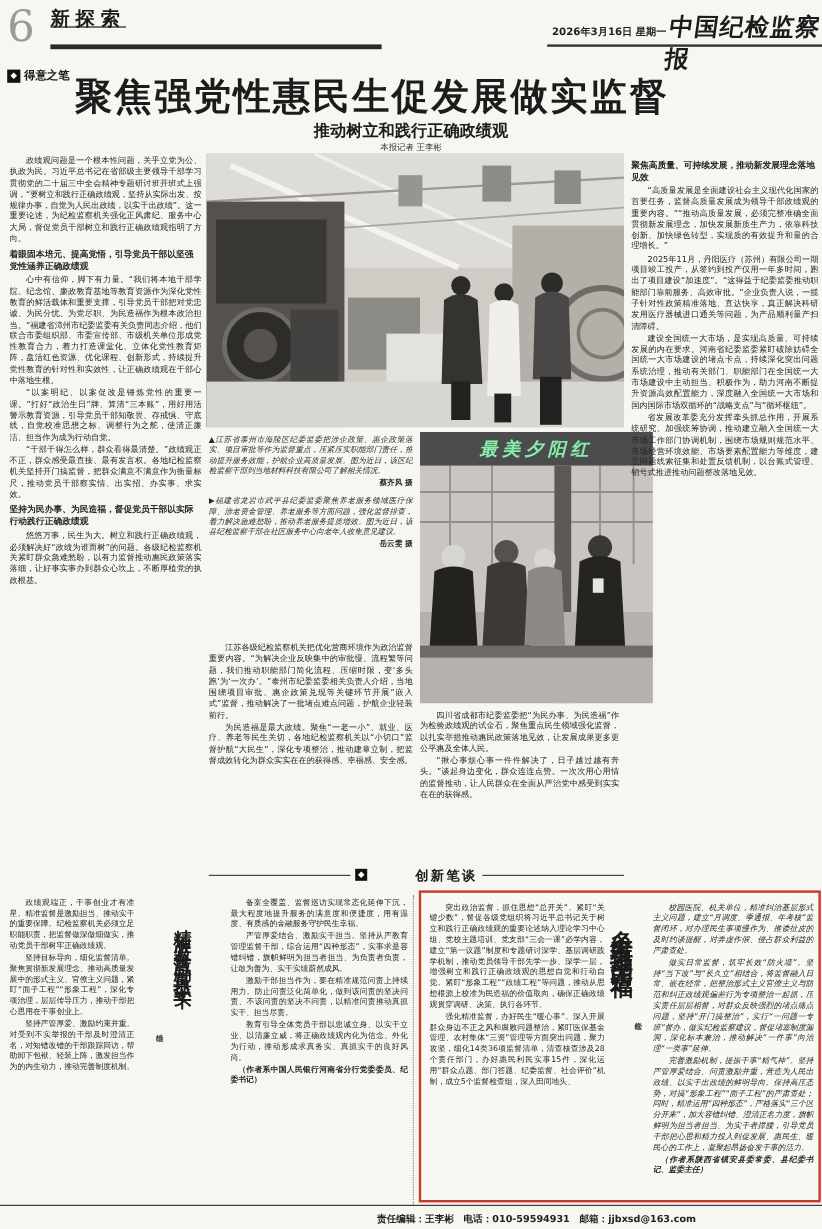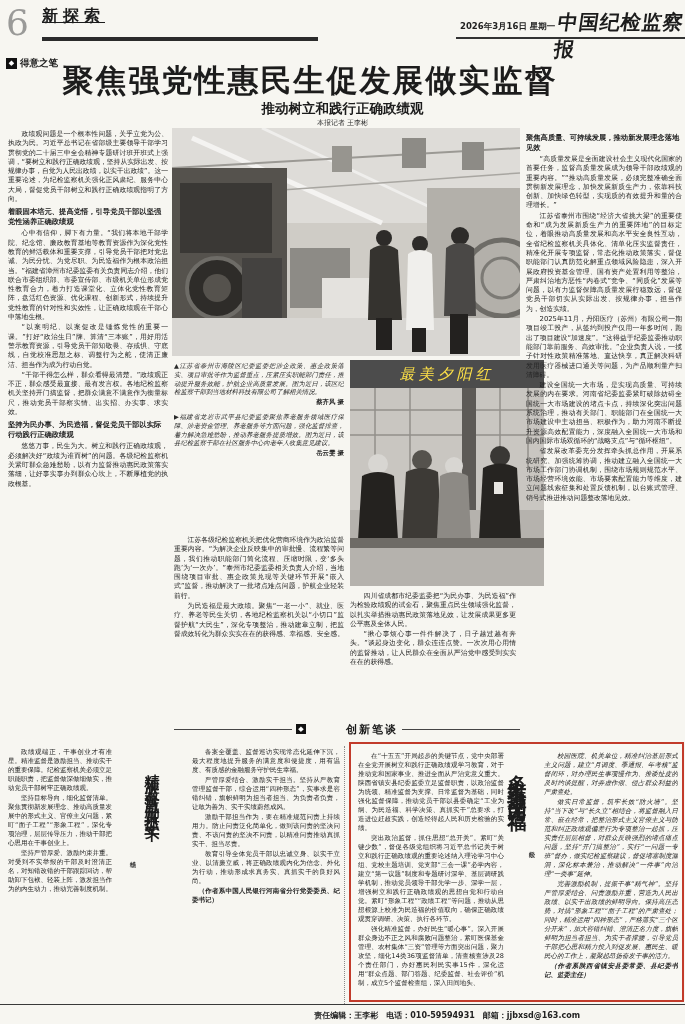--- a/index.html
+++ b/index.html
@@ -25,22 +25,22 @@
   .col{overflow:hidden;}
   .col p{font-size:6.8px;line-height:9.3px;text-align:justify;text-indent:2em;margin:0 0 1px 0;color:#242424;}
   .col .sub{font-size:7.3px;line-height:9.5px;font-weight:bold;text-indent:0;text-align:left;margin:3px 0;}
   .col1{left:8px;top:130px;width:160px;height:590px;}
   .col2{left:174px;top:536px;width:170px;height:184px;}
   .col3{left:350px;top:592px;width:166px;height:128px;}
   .col4{left:526px;top:130px;width:156px;height:590px;}
   
   .photo1{left:172px;top:128px;width:348px;height:228px;background:#cfccc6;}
   .photo2{left:350px;top:360px;width:194px;height:226px;background:#c9c6c1;}
-  .photo2 .banner{position:absolute;left:0;top:0;width:100%;height:28px;background:#4c4c4c;color:#fde047;
-    font-size:15px;font-weight:400;letter-spacing:4px;text-align:center;line-height:28px;font-style:italic;}
+  .photo2 .banner{position:absolute;left:0;top:0;width:100%;height:28px;background:#4c4c4c;color:#86efac;
+    font-size:15px;font-weight:700;letter-spacing:4px;text-align:center;line-height:28px;font-style:italic;}
   .captions{left:174px;top:362px;width:170px;height:170px;overflow:hidden;}
   .captions p{font-size:6.4px;line-height:8.8px;text-align:justify;margin:0 0 6px 0;
     font-family:"DejaVu Serif",serif;font-style:italic;color:#2a2a2a;}
   .captions .credit{display:block;text-align:right;font-weight:bold;font-style:normal;margin-top:1px;}
   
   .divider{left:174px;top:722px;width:346px;height:14px;display:flex;align-items:center;gap:4px;}
   .divider .line{flex:1;height:1px;background:#444;}
   .divider .sq{width:10px;height:10px;background:#111;color:#fff;font-size:7px;line-height:10px;text-align:center;}
   .divider .lbl{font-size:11px;font-weight:bold;letter-spacing:2px;margin-left:36px;}
   
@@ -184,21 +184,20 @@
   </div>
 
   <div class="abs col col3">
     <p>四川省成都市纪委监委把“为民办事、为民造福”作为检验政绩观的试金石，聚焦重点民生领域强化监督，以扎实举措推动惠民政策落地见效，让发展成果更多更公平惠及全体人民。</p>
     <p>“揪心事烦心事一件件解决了，日子越过越有奔头。”谈起身边变化，群众连连点赞。一次次用心用情的监督推动，让人民群众在全面从严治党中感受到实实在在的获得感。</p>
   </div>
 
   <div class="abs col col4">
     <p class="sub">聚焦高质量、可持续发展，推动新发展理念落地见效</p>
     <p>“高质量发展是全面建设社会主义现代化国家的首要任务，监督高质量发展成为领导干部政绩观的重要内容。”“推动高质量发展，必须完整准确全面贯彻新发展理念，加快发展新质生产力，依靠科技创新、加快绿色转型，实现质的有效提升和量的合理增长。”</p>
-    <p>江苏省泰州市围绕“经济大省挑大梁”的重要使命和“成为发展新质生产力的重要阵地”的目标定位，着眼推动高质量发展和高水平安全良性互动，全省纪检监察机关具体化、清单化压实监督责任，精准化开展专项监督，常态化推动政策落实，督促职能部门认真防范化解重点领域风险隐患，深入开展政府投资基金管理、国有资产处置利用等整治，严肃纠治地方恶性“内卷式”竞争、“同质化”发展等问题，以有力监督保障高质量发展行稳致远，督促党员干部切实从实际出发、按规律办事，担当作为，创造实绩。</p>
     <p>2025年11月，丹阳医疗（苏州）有限公司一期项目竣工投产，从签约到投产仅用一年多时间，跑出了项目建设“加速度”。“这得益于纪委监委推动职能部门靠前服务、高效审批。”企业负责人说，一揽子针对性政策精准落地、直达快享，真正解决科研发用医疗器械进口通关等问题，为产品顺利量产扫清障碍。</p>
     <p>建设全国统一大市场，是实现高质量、可持续发展的内在要求。河南省纪委监委紧盯破除妨碍全国统一大市场建设的堵点卡点，持续深化突出问题系统治理，推动有关部门、职能部门在全国统一大市场建设中主动担当、积极作为，助力河南不断提升资源高效配置能力，深度融入全国统一大市场和国内国际市场双循环的“战略支点”与“循环枢纽”。</p>
     <p>省发展改革委充分发挥牵头抓总作用，开展系统研究、加强统筹协调，推动建立融入全国统一大市场工作部门协调机制，围绕市场规则规范水平、市场经营环境效能、市场要素配置能力等维度，建立问题线索征集和处置反馈机制，以台账式管理、销号式推进推动问题整改落地见效。</p>
   </div>
 
   <div class="abs divider">
     <span class="line"></span>
     <span class="sq">◆</span>
     <span class="lbl">创新笔谈</span>
     <span class="line"></span>
@@ -216,21 +215,20 @@
     <p>严管厚爱结合、激励实干担当。坚持从严教育管理监督干部，综合运用“四种形态”，实事求是容错纠错，旗帜鲜明为担当者担当、为负责者负责，让敢为善为、实干实绩蔚然成风。</p>
     <p>激励干部担当作为，要在精准规范问责上持续用力。防止问责泛化简单化，做到该问责的坚决问责、不该问责的坚决不问责，以精准问责推动真抓实干、担当尽责。</p>
     <p>教育引导全体党员干部以忠诚立身、以实干立业、以清廉立威，将正确政绩观内化为信念、外化为行动，推动形成求真务实、真抓实干的良好风尚。</p>
     <p class="attr">（作者系中国人民银行河南省分行党委委员、纪委书记）</p>
   </div>
 
   <div class="abs dotted-sep"></div>
 
   <div class="abs redbox"></div>
   <div class="abs ecol essayR-a">
-    <p>在“十五五”开局起步的关键节点，党中央部署在全党开展树立和践行正确政绩观学习教育，对于推动党和国家事业、推进全面从严治党意义重大。陕西省镇安县纪委监委立足监督职责，以政治监督为统领、精准监督为支撑、日常监督为基础，同时强化监督保障，推动党员干部以县委确定“工业为纲、为民造福、科学决策、真抓实干”总要求，打造进位赶超实践，创造经得起人民和历史检验的实绩。</p>
     <p>突出政治监督，抓住思想“总开关”。紧盯“关键少数”，督促各级党组织将习近平总书记关于树立和践行正确政绩观的重要论述纳入理论学习中心组、党校主题培训、党支部“三会一课”必学内容，建立“第一议题”制度和专题研讨深学、基层调研践学机制，推动党员领导干部先学一步、深学一层，增强树立和践行正确政绩观的思想自觉和行动自觉。紧盯“形象工程”“政绩工程”等问题，推动从思想根源上校准为民造福的价值取向，确保正确政绩观贯穿调研、决策、执行各环节。</p>
     <p>强化精准监督，办好民生“暖心事”。深入开展群众身边不正之风和腐败问题整治，紧盯医保基金管理、农村集体“三资”管理等方面突出问题，聚力攻坚，细化14类36项监督清单，清查核查涉及28个责任部门，办好惠民利民实事15件，深化运用“群众点题、部门答题、纪委监督、社会评价”机制，成立5个监督检查组，深入田间地头、</p>
   </div>
   <div class="abs vt essayR-title">多维发力推动为民造福</div>
   <div class="abs vt essayR-author">余红松</div>
   <div class="abs ecol essayR-b">
     <p>校园医院、机关单位，精准纠治基层形式主义问题，建立“月调度、季通报、年考核”监督闭环，对办理民生事项慢作为、推诿扯皮的及时约谈提醒，对弄虚作假、侵占群众利益的严肃查处。</p>
     <p>做实日常监督，筑牢长效“防火墙”。坚持“当下改”与“长久立”相结合，将监督融入日常、嵌在经常，把整治形式主义官僚主义与防范和纠正政绩观偏差行为专项整治一起抓，压实责任层层相督，对群众反映强烈的堵点痛点问题，坚持“开门搞整治”，实行“一问题一专班”督办，做实纪检监察建议，督促堵塞制度漏洞，深化标本兼治，推动解决“一件事”向治理“一类事”延伸。</p>
     <p>完善激励机制，提振干事“精气神”。坚持严管厚爱结合、问责激励并重，营造为人民出政绩、以实干出政绩的鲜明导向。保持高压态势，对搞“形象工程”“面子工程”的严肃查处；同时，精准运用“四种形态”，严格落实“三个区分开来”，加大容错纠错、澄清正名力度，旗帜鲜明为担当者担当、为实干者撑腰，引导党员干部把心思和精力投入到促发展、惠民生、暖民心的工作上，凝聚起昂扬奋发干事的活力。</p>
     <p class="attr">（作者系陕西省镇安县委常委、县纪委书记、监委主任）</p>

